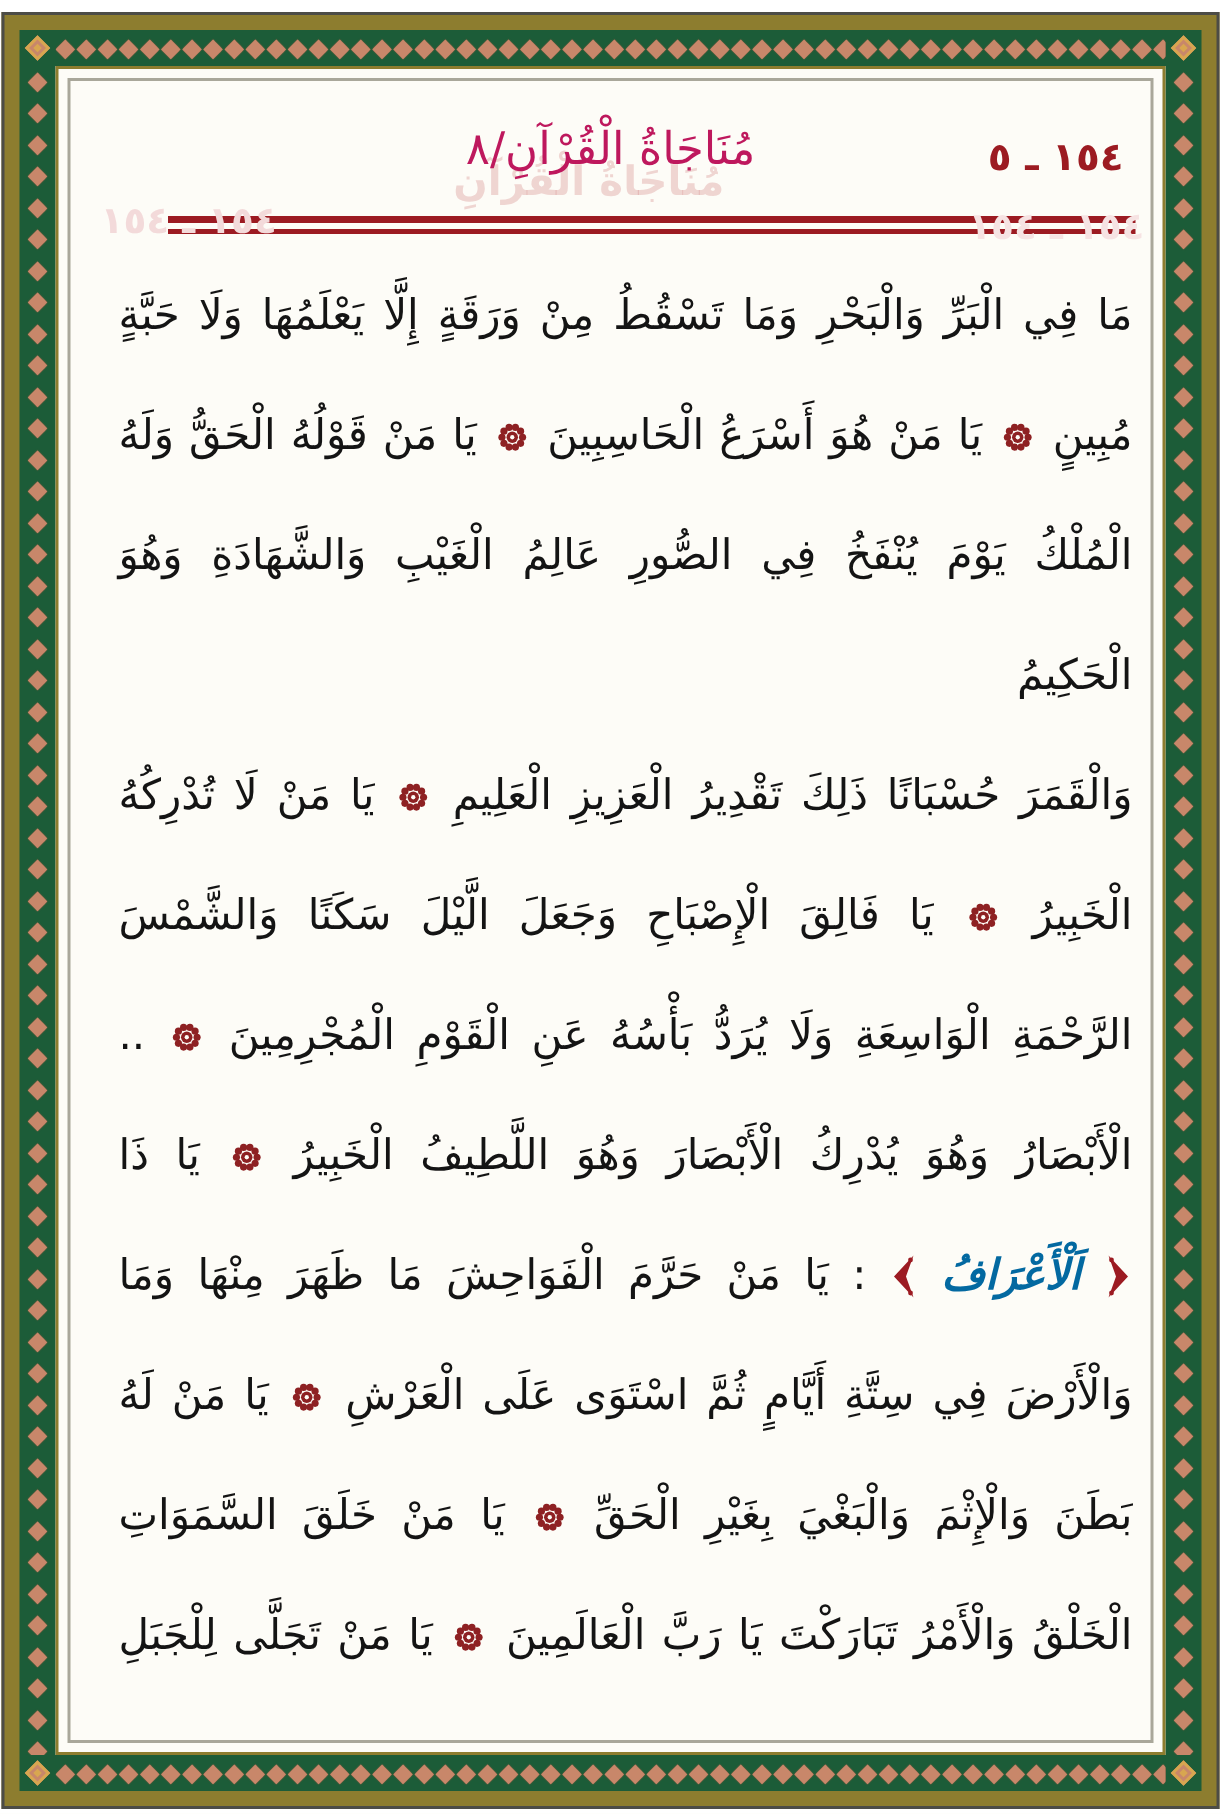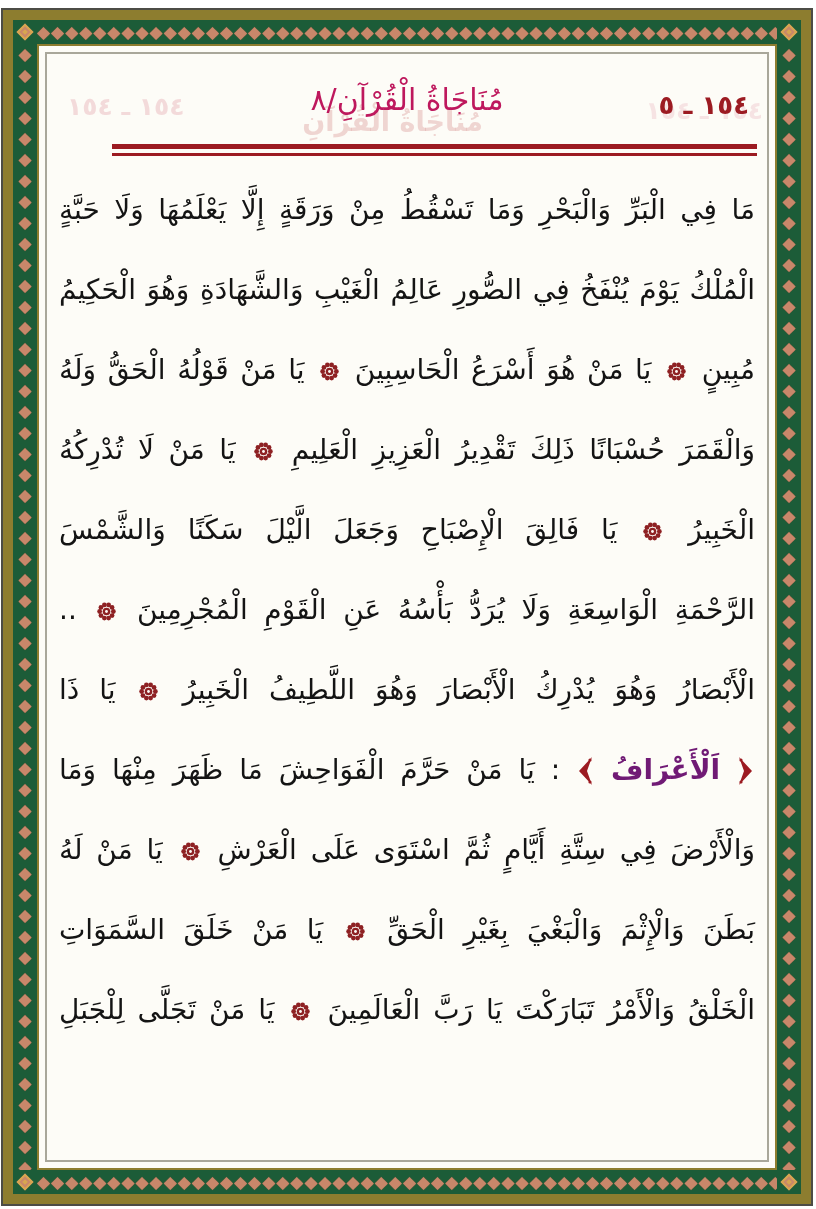--- a/index.html
+++ b/index.html
@@ -31,40 +31,40 @@
     width:100%;height:100%;box-sizing:border-box;
     border:2px solid #8d7d2f;background:#fdfcf7;padding:6px;
   }
   .content{
     width:100%;height:100%;box-sizing:border-box;
     border:2px solid #a9a79a;background:#fdfcf7;
     padding:0 10px;position:relative;overflow:hidden;
   }
   
   .header{position:relative;height:88px;}
-  .watermark{position:absolute;font-weight:bold;font-size:25px;color:#f3dada;letter-spacing:1px;}
+  .watermark{position:absolute;font-weight:bold;font-size:25px;color:#f3dada;letter-spacing:1px;margin-top:40px;}
   .wm-left{left:10px;top:38px;}
   .wm-right{right:-6px;top:42px;color:#f6e3e3;}
   .ghost-title{position:absolute;left:50%;top:52px;transform:translateX(-58%);
     font-weight:bold;font-size:27px;color:rgba(206,110,110,0.28);}
   .title-row{position:absolute;left:0;right:0;top:28px;text-align:center;
     font-weight:normal;font-size:30px;color:#be185d;}
   .page-num{position:absolute;right:8px;top:36px;font-weight:bold;font-size:26px;color:#9c1b22;letter-spacing:1px;}
   .double-rule{
     height:12px;margin:2px 0 0 55px;
     background:linear-gradient(#9c1b22 0 5px,rgba(0,0,0,0) 5px 9px,#9c1b22 9px 12px);
   }
   
-  .body-text{padding:14px 2px 0 2px;}
+  .body-text{padding:14px 2px 0 2px;margin-left:20px;}
   .line{
     direction:rtl;text-align:justify;text-align-last:justify;
     font-size:28px;line-height:80px;color:#141414;white-space:nowrap;
   }
   .line .ar{white-space:normal;}
-  .surah{color:#701a75;font-weight:bold;}
+  .surah{color:#0369a1;font-weight:bold;font-style:italic;}
   .rosette{display:inline-block;vertical-align:middle;margin:0 3px;line-height:0;}
   .bracket{display:inline-block;vertical-align:middle;margin:0 2px;line-height:0;}
 </style>
 </head>
 <body>
 
 <div class="page-wrap">
   <div class="frame-outer">
     <div class="band-green">
 
@@ -93,48 +93,48 @@
             <div class="watermark wm-right" dir="rtl">١٥٤ ـ ١٥٤</div>
             <div class="ghost-title" dir="rtl">مُنَاجَاةُ الْقُرْآنِ</div>
             <div class="title-row" dir="rtl"><span>مُنَاجَاةُ الْقُرْآنِ</span><span>/</span><span>٨</span></div>
             <div class="page-num" dir="rtl">١٥٤ ـ ٥</div>
           </div>
 
           <div class="double-rule"></div>
 
           <div class="body-text">
               <div class="line"><span class="ar">مَا فِي الْبَرِّ وَالْبَحْرِ وَمَا تَسْقُطُ مِنْ وَرَقَةٍ إِلَّا يَعْلَمُهَا وَلَا حَبَّةٍ</span></div>
+              <div class="line"><span class="ar">مُبِينٍ</span> <span class="rosette"><svg width="21" height="21" viewBox="0 0 22 22">
+                    <circle cx="18.20" cy="11.00" r="2.5" fill="#8e2123"></circle>
+                    <circle cx="16.82" cy="15.23" r="2.5" fill="#8e2123"></circle>
+                    <circle cx="13.22" cy="17.85" r="2.5" fill="#8e2123"></circle>
+                    <circle cx="8.78" cy="17.85" r="2.5" fill="#8e2123"></circle>
+                    <circle cx="5.18" cy="15.23" r="2.5" fill="#8e2123"></circle>
+                    <circle cx="3.80" cy="11.00" r="2.5" fill="#8e2123"></circle>
+                    <circle cx="5.18" cy="6.77" r="2.5" fill="#8e2123"></circle>
+                    <circle cx="8.78" cy="4.15" r="2.5" fill="#8e2123"></circle>
+                    <circle cx="13.22" cy="4.15" r="2.5" fill="#8e2123"></circle>
+                    <circle cx="16.82" cy="6.77" r="2.5" fill="#8e2123"></circle>
+                    <circle cx="11" cy="11" r="4" fill="#8e2123"></circle>
+                    <circle cx="11" cy="11" r="1.5" fill="#fdfcf7"></circle>
+                  </svg></span> <span class="ar">يَا مَنْ هُوَ أَسْرَعُ الْحَاسِبِينَ</span> <span class="rosette"><svg width="21" height="21" viewBox="0 0 22 22">
+                    <circle cx="18.20" cy="11.00" r="2.5" fill="#8e2123"></circle>
+                    <circle cx="16.82" cy="15.23" r="2.5" fill="#8e2123"></circle>
+                    <circle cx="13.22" cy="17.85" r="2.5" fill="#8e2123"></circle>
+                    <circle cx="8.78" cy="17.85" r="2.5" fill="#8e2123"></circle>
+                    <circle cx="5.18" cy="15.23" r="2.5" fill="#8e2123"></circle>
+                    <circle cx="3.80" cy="11.00" r="2.5" fill="#8e2123"></circle>
+                    <circle cx="5.18" cy="6.77" r="2.5" fill="#8e2123"></circle>
+                    <circle cx="8.78" cy="4.15" r="2.5" fill="#8e2123"></circle>
+                    <circle cx="13.22" cy="4.15" r="2.5" fill="#8e2123"></circle>
+                    <circle cx="16.82" cy="6.77" r="2.5" fill="#8e2123"></circle>
+                    <circle cx="11" cy="11" r="4" fill="#8e2123"></circle>
+                    <circle cx="11" cy="11" r="1.5" fill="#fdfcf7"></circle>
+                  </svg></span> <span class="ar">يَا مَنْ قَوْلُهُ الْحَقُّ وَلَهُ</span></div>
               <div class="line"><span class="ar">الْمُلْكُ يَوْمَ يُنْفَخُ فِي الصُّورِ عَالِمُ الْغَيْبِ وَالشَّهَادَةِ وَهُوَ الْحَكِيمُ</span></div>
-              <div class="line"><span class="ar">مُبِينٍ</span> <span class="rosette"><svg width="21" height="21" viewBox="0 0 22 22">
-                    <circle cx="18.20" cy="11.00" r="2.5" fill="#8e2123"></circle>
-                    <circle cx="16.82" cy="15.23" r="2.5" fill="#8e2123"></circle>
-                    <circle cx="13.22" cy="17.85" r="2.5" fill="#8e2123"></circle>
-                    <circle cx="8.78" cy="17.85" r="2.5" fill="#8e2123"></circle>
-                    <circle cx="5.18" cy="15.23" r="2.5" fill="#8e2123"></circle>
-                    <circle cx="3.80" cy="11.00" r="2.5" fill="#8e2123"></circle>
-                    <circle cx="5.18" cy="6.77" r="2.5" fill="#8e2123"></circle>
-                    <circle cx="8.78" cy="4.15" r="2.5" fill="#8e2123"></circle>
-                    <circle cx="13.22" cy="4.15" r="2.5" fill="#8e2123"></circle>
-                    <circle cx="16.82" cy="6.77" r="2.5" fill="#8e2123"></circle>
-                    <circle cx="11" cy="11" r="4" fill="#8e2123"></circle>
-                    <circle cx="11" cy="11" r="1.5" fill="#fdfcf7"></circle>
-                  </svg></span> <span class="ar">يَا مَنْ هُوَ أَسْرَعُ الْحَاسِبِينَ</span> <span class="rosette"><svg width="21" height="21" viewBox="0 0 22 22">
-                    <circle cx="18.20" cy="11.00" r="2.5" fill="#8e2123"></circle>
-                    <circle cx="16.82" cy="15.23" r="2.5" fill="#8e2123"></circle>
-                    <circle cx="13.22" cy="17.85" r="2.5" fill="#8e2123"></circle>
-                    <circle cx="8.78" cy="17.85" r="2.5" fill="#8e2123"></circle>
-                    <circle cx="5.18" cy="15.23" r="2.5" fill="#8e2123"></circle>
-                    <circle cx="3.80" cy="11.00" r="2.5" fill="#8e2123"></circle>
-                    <circle cx="5.18" cy="6.77" r="2.5" fill="#8e2123"></circle>
-                    <circle cx="8.78" cy="4.15" r="2.5" fill="#8e2123"></circle>
-                    <circle cx="13.22" cy="4.15" r="2.5" fill="#8e2123"></circle>
-                    <circle cx="16.82" cy="6.77" r="2.5" fill="#8e2123"></circle>
-                    <circle cx="11" cy="11" r="4" fill="#8e2123"></circle>
-                    <circle cx="11" cy="11" r="1.5" fill="#fdfcf7"></circle>
-                  </svg></span> <span class="ar">يَا مَنْ قَوْلُهُ الْحَقُّ وَلَهُ</span></div>
               <div class="line"><span class="ar">وَالْقَمَرَ حُسْبَانًا ذَلِكَ تَقْدِيرُ الْعَزِيزِ الْعَلِيمِ</span> <span class="rosette"><svg width="21" height="21" viewBox="0 0 22 22">
                     <circle cx="18.20" cy="11.00" r="2.5" fill="#8e2123"></circle>
                     <circle cx="16.82" cy="15.23" r="2.5" fill="#8e2123"></circle>
                     <circle cx="13.22" cy="17.85" r="2.5" fill="#8e2123"></circle>
                     <circle cx="8.78" cy="17.85" r="2.5" fill="#8e2123"></circle>
                     <circle cx="5.18" cy="15.23" r="2.5" fill="#8e2123"></circle>
                     <circle cx="3.80" cy="11.00" r="2.5" fill="#8e2123"></circle>
                     <circle cx="5.18" cy="6.77" r="2.5" fill="#8e2123"></circle>
                     <circle cx="8.78" cy="4.15" r="2.5" fill="#8e2123"></circle>
                     <circle cx="13.22" cy="4.15" r="2.5" fill="#8e2123"></circle>

